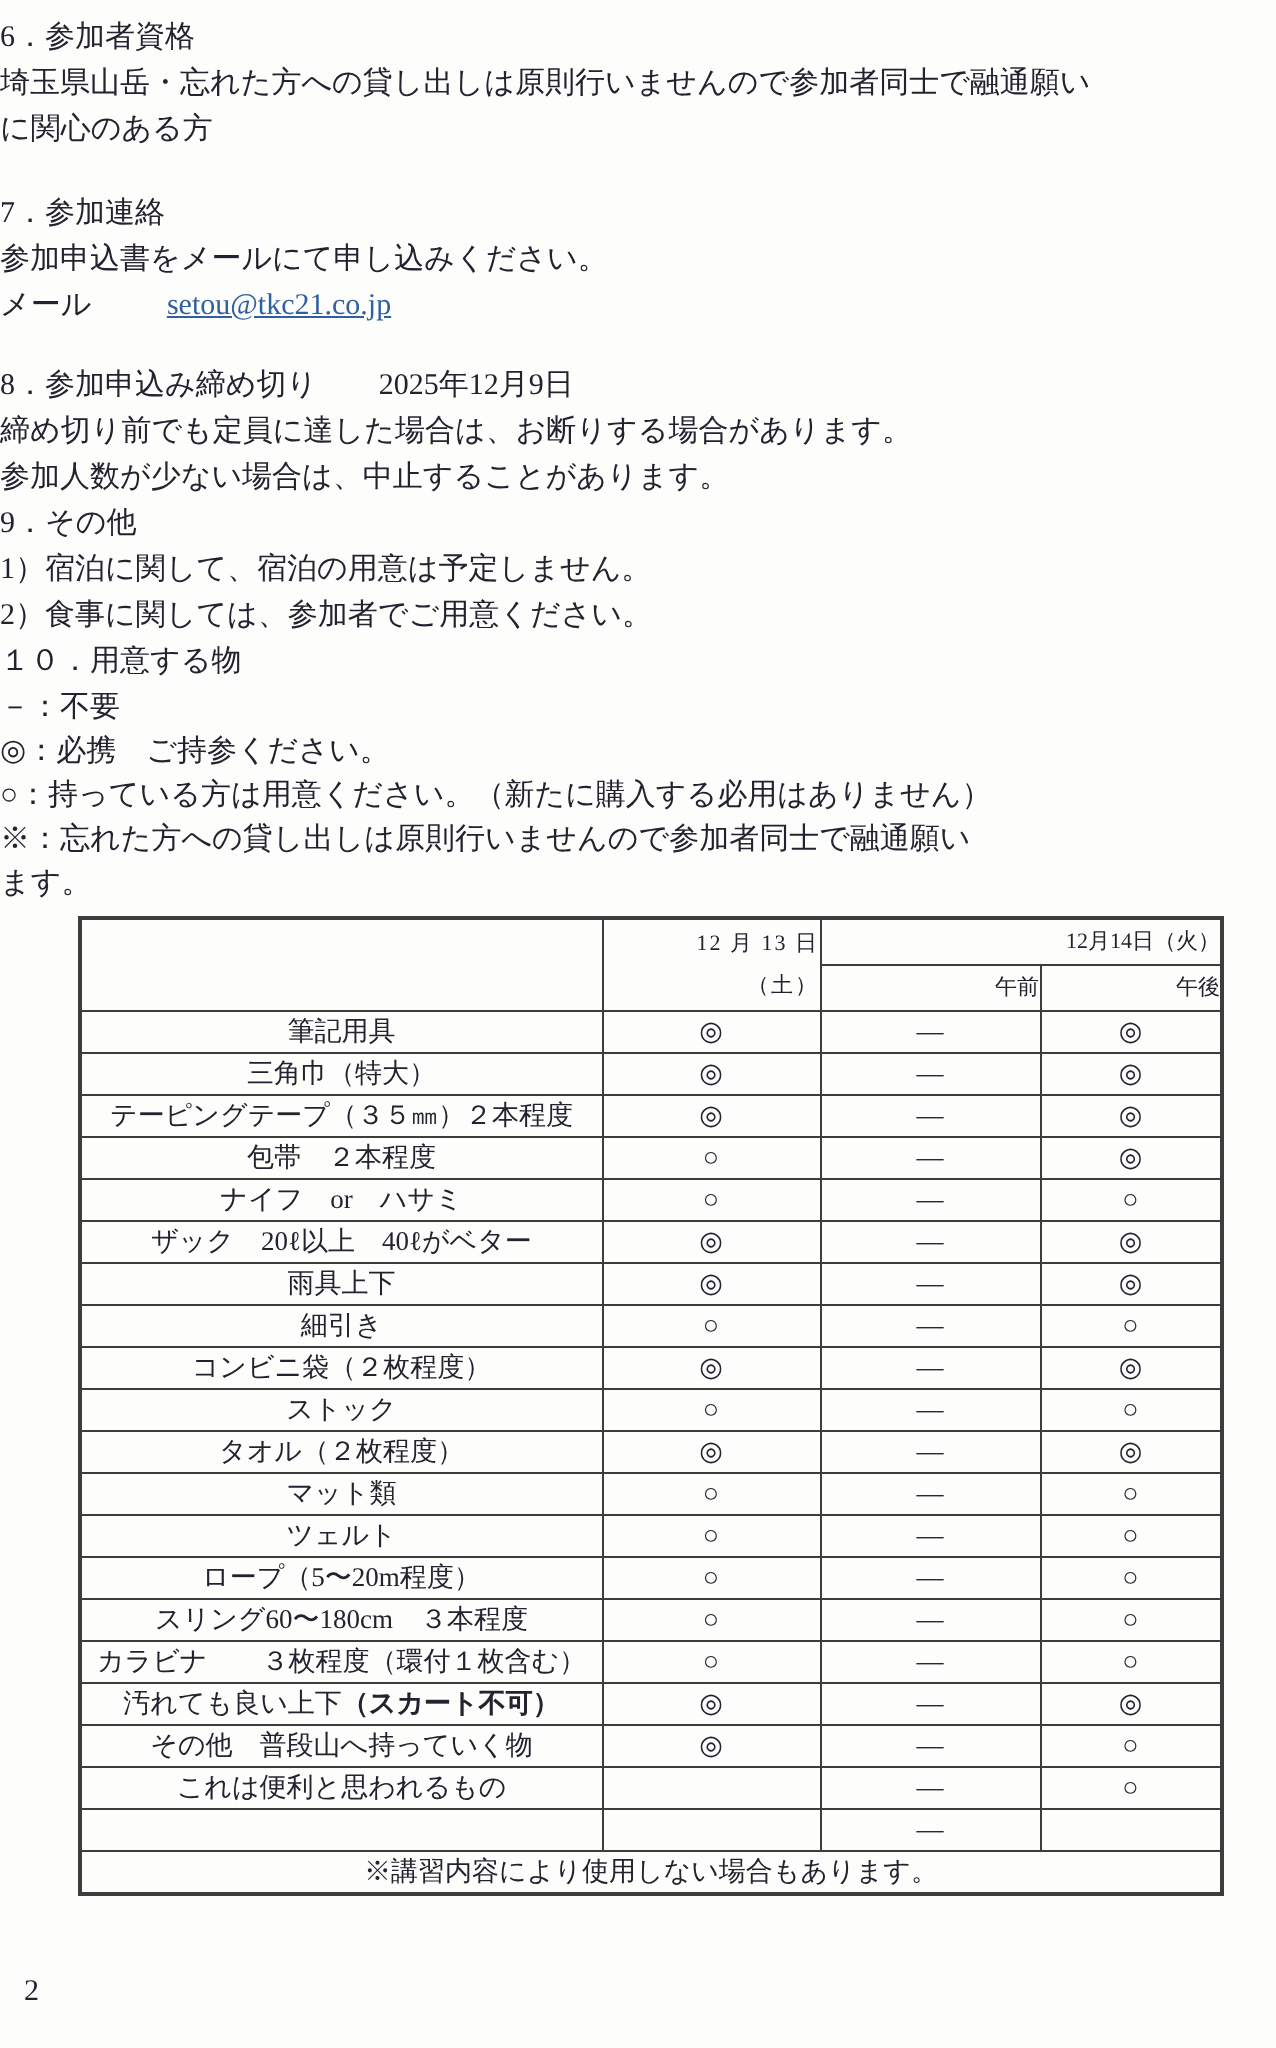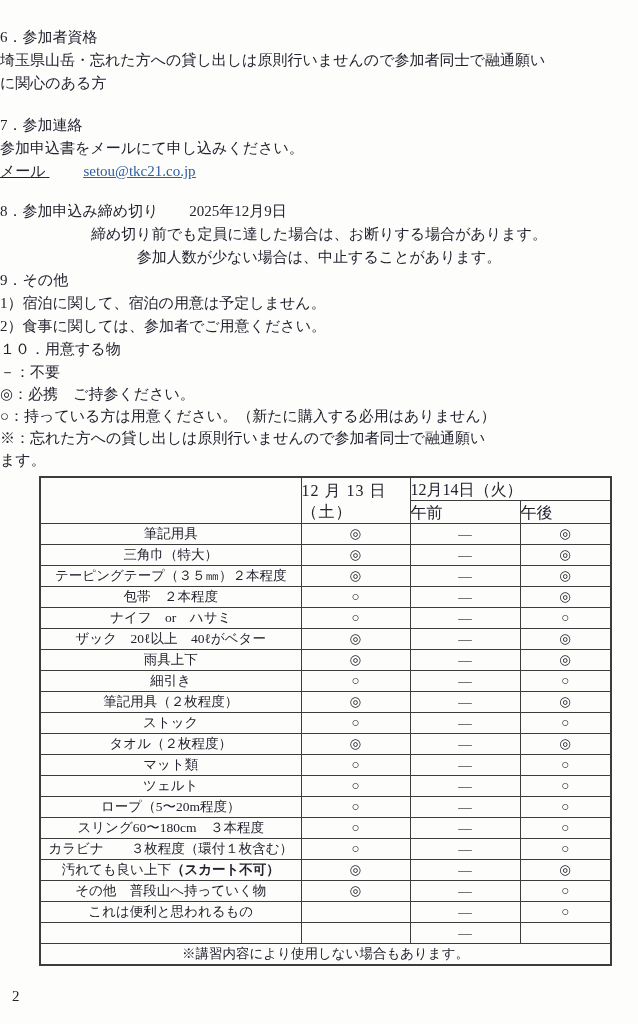--- a/index.html
+++ b/index.html
@@ -9,34 +9,34 @@
     width: 638px;
     height: 1024px;
     margin: 0 auto;
     background: #fdfdfc;
     color: #23232f;
     font-family: "Liberation Serif", "DejaVu Serif", serif;
     font-size: 15px;
     line-height: 23px;
     overflow: hidden;
     box-sizing: border-box;
-    padding-top: 26px;
+    padding-top: 8px;
   }
   .page p, .page div.line { margin: 0; }
 
   .sec-heading   { margin-left: 28px; }
   .s6-line1      { margin-left: 57px; }
   .s6-line2      { margin-left: 44px; }
   .sec7          { margin-top: 19px; }
   .s7-line1      { margin-left: 57px; }
-  .mail-line     { margin-left: 74px; text-decoration: underline; }
+  .mail-line     { margin-left: 74px; }
   .mail-link     { margin-left: 34px; color: #2e5fa0; text-decoration: underline; cursor: pointer; }
   .sec8          { margin-top: 17px; }
   .s8-deadline   { margin-left: 27px; }
-  .s8-note       { margin-left: 133px; text-align: center; }
+  .s8-note       { margin-left: 133px; }
   .s9-item       { margin-left: 50px; }
   .s9-red        { color: #c71414; font-weight: bold; }
   .sec10         { margin-top: 14px; margin-left: 20px; }
   .legend-line   { margin-left: 120px; line-height: 22px; }
   .legend-cont   { margin-left: 150px; line-height: 22px; }
 
   table.prep {
     border-collapse: collapse;
     table-layout: fixed;
     margin: 5px 0 0 39px;
@@ -44,22 +44,22 @@
     border: 2px solid #3d3d3d;
   }
   table.prep th, table.prep td {
     border: 1px solid #3d3d3d;
     padding: 0;
     overflow: hidden;
     white-space: nowrap;
   }
   table.prep th {
     font-weight: normal;
-    font-size: 16px;
-    text-align: left;
+    font-size: 11px;
+    text-align: right;
     line-height: 21px;
     height: 22px;
   }
   th.h-day1 { line-height: 20px; letter-spacing: 1px; }
   table.prep td {
     height: 20px;
     font-size: 13.5px;
     text-align: center;
     line-height: 20px;
   }
@@ -191,21 +191,21 @@
           <td class="c-mark">—</td>
           <td class="c-mark">◎</td>
         </tr>
         <tr>
           <td class="c-item">細引き</td>
           <td class="c-mark">○</td>
           <td class="c-mark">—</td>
           <td class="c-mark">○</td>
         </tr>
         <tr>
-          <td class="c-item">筆記用具（２枚程度）</td>
+          <td class="c-item">コンビニ袋（２枚程度）</td>
           <td class="c-mark">◎</td>
           <td class="c-mark">—</td>
           <td class="c-mark">◎</td>
         </tr>
         <tr>
           <td class="c-item">ストック</td>
           <td class="c-mark">○</td>
           <td class="c-mark">—</td>
           <td class="c-mark">○</td>
         </tr>

